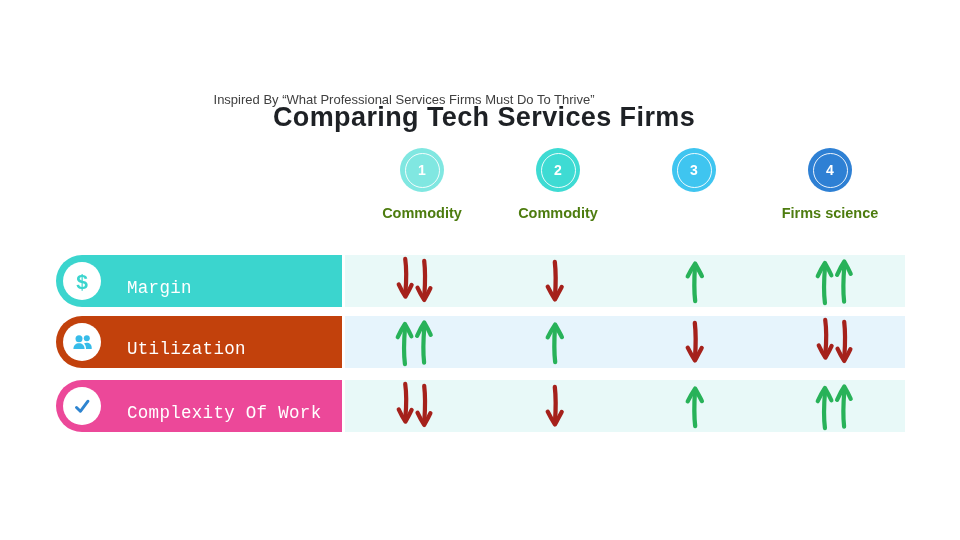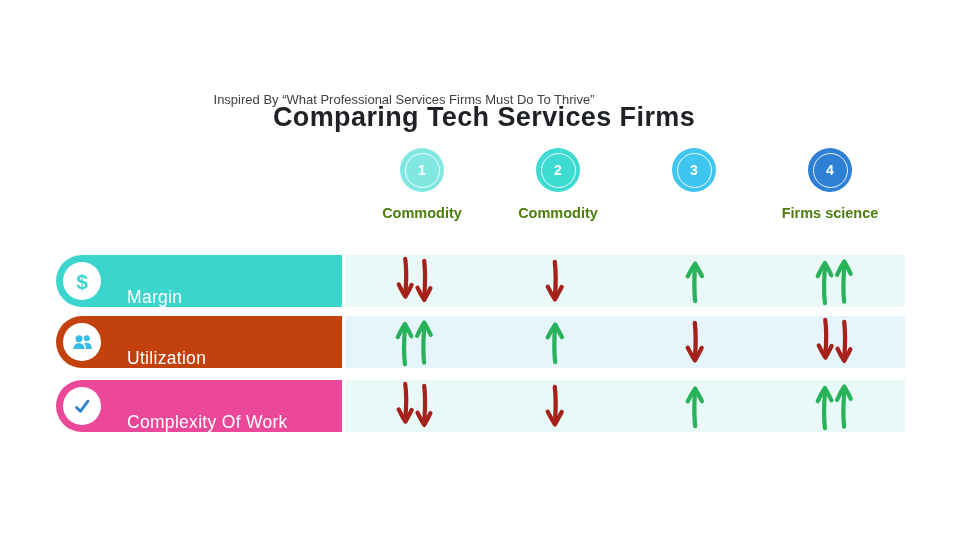--- a/index.html
+++ b/index.html
@@ -22,22 +22,22 @@
   .num{color:#ffffff;font-size:14px;font-weight:bold;}
   .col-label{margin-top:13px;font-size:14.5px;font-weight:bold;color:#4d7c0f;}
 
   
   .row{position:absolute;left:0;width:960px;height:52px;}
   .pill{position:absolute;left:56px;width:286px;height:52px;border-radius:26px 0 0 26px;}
   .icon-circle{position:absolute;left:7px;top:7px;width:38px;height:38px;border-radius:50%;
                background:#ffffff;display:flex;align-items:center;justify-content:center;
                color:var(--ic,#2e84d0);}
   .dollar{font-size:21px;font-weight:bold;line-height:1;}
-  .row-label{position:absolute;left:71px;top:16px;height:52px;display:flex;align-items:center;
-             color:#ffffff;font-size:17.5px;letter-spacing:.3px;}
+  .row-label{position:absolute;left:71px;top:7px;height:52px;display:flex;align-items:center;
+             color:#ffffff;font-size:17.5px;letter-spacing:.3px;font-family:Liberation Mono, monospace;}
   .band{position:absolute;left:345px;width:560px;height:52px;
         display:grid;grid-template-columns:repeat(4,1fr);}
   .cell{display:flex;align-items:center;justify-content:center;}
 </style>
 </head>
 <body>
 
 <div class="stage">
 
   <div class="title">Comparing Tech Services Firms</div>

